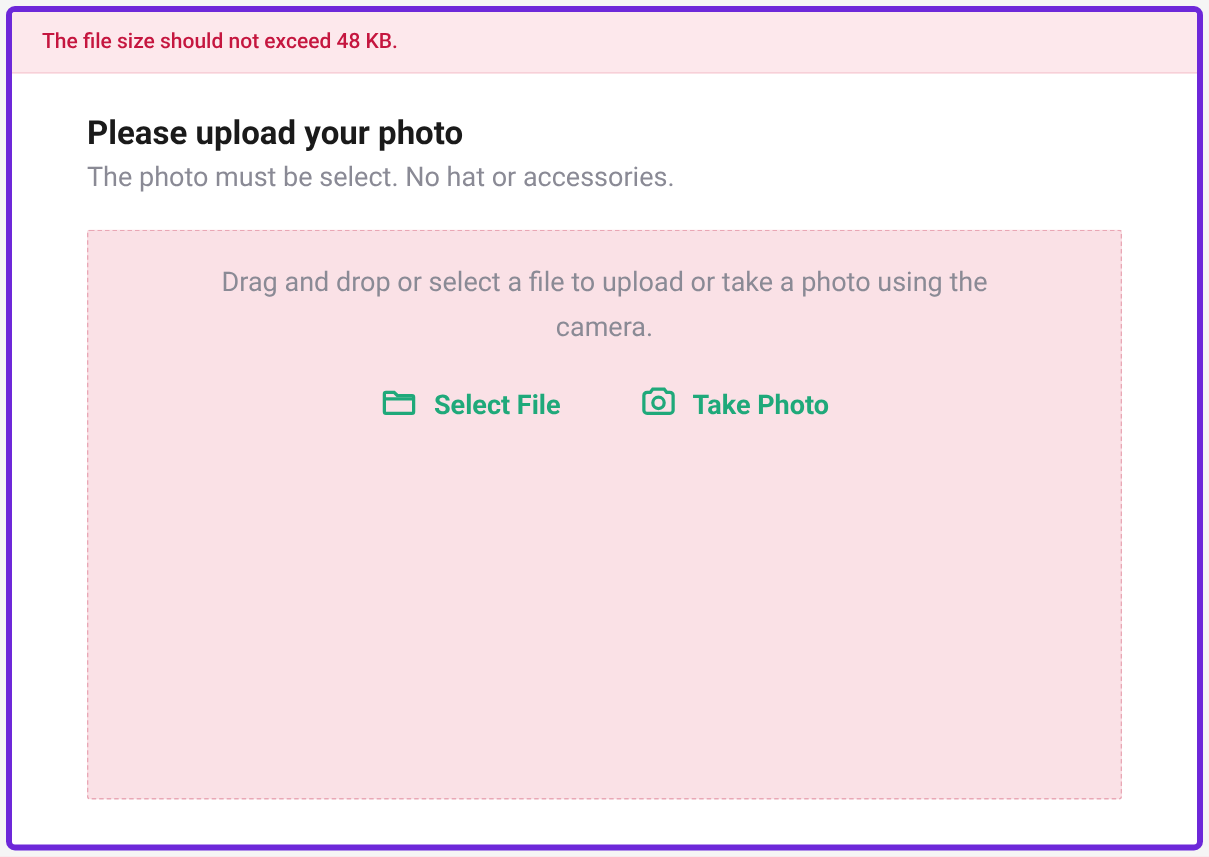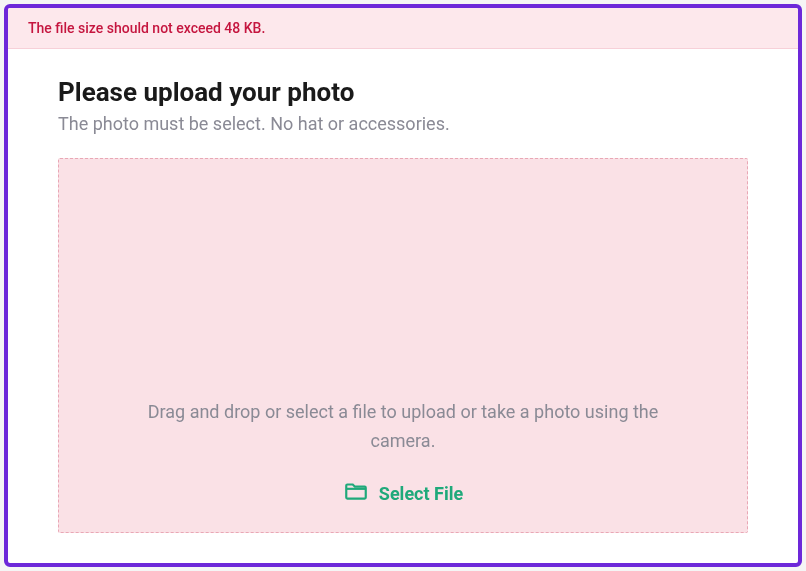--- a/index.html
+++ b/index.html
@@ -31,39 +31,39 @@
       padding: 12px 20px;
       border-bottom: 1px solid #f7d0d8;
     }
     .content {
       padding: 28px 50px 30px 50px;
       flex: 1;
       display: flex;
       flex-direction: column;
     }
     .title {
-      font-size: 26px;
+      font-size: 22px;
       font-weight: 700;
       color: #1a1a1a;
       margin-bottom: 6px;
     }
     .subtitle {
       font-size: 18px;
       color: #8a8a95;
       margin-bottom: 24px;
     }
     .dropzone {
       flex: 1;
       background: #fae1e6;
       border: 1px dashed #e9a7b5;
       border-radius: 2px;
       display: flex;
       flex-direction: column;
       align-items: center;
-      justify-content: flex-end;
+      justify-content: flex-start;
       padding: 20px;
       text-align: center;
     }
     .dropzone-text {
       color: #8a8a95;
       font-size: 18px;
       line-height: 1.65;
       max-width: 520px;
       margin-bottom: 18px;
     }
@@ -108,16 +108,25 @@
       <div class="actions">
         <button class="action-btn">
           <span>
             <svg viewBox="0 0 24 24">
               <path d="M3 7 a1 1 0 0 1 1-1 h5 l2 2 h9 a1 1 0 0 1 1 1 v9 a1 1 0 0 1 -1 1 H4 a1 1 0 0 1 -1 -1 Z"></path>
               <line x1="3" y1="10" x2="21" y2="10"></line>
             </svg>
           </span>
           <span>Select File</span>
         </button>
+        <button class="action-btn">
+          <span>
+            <svg viewBox="0 0 24 24">
+              <path d="M3 8 a2 2 0 0 1 2-2 h2 l1.5-2 h7 L17 6 h2 a2 2 0 0 1 2 2 v9 a2 2 0 0 1 -2 2 H5 a2 2 0 0 1 -2 -2 Z"></path>
+              <circle cx="12" cy="12.5" r="3.5"></circle>
+            </svg>
+          </span>
+          <span>Take Photo</span>
+        </button>
       </div>
     </div>
   </div>
 </div>
 
 </body></html>

